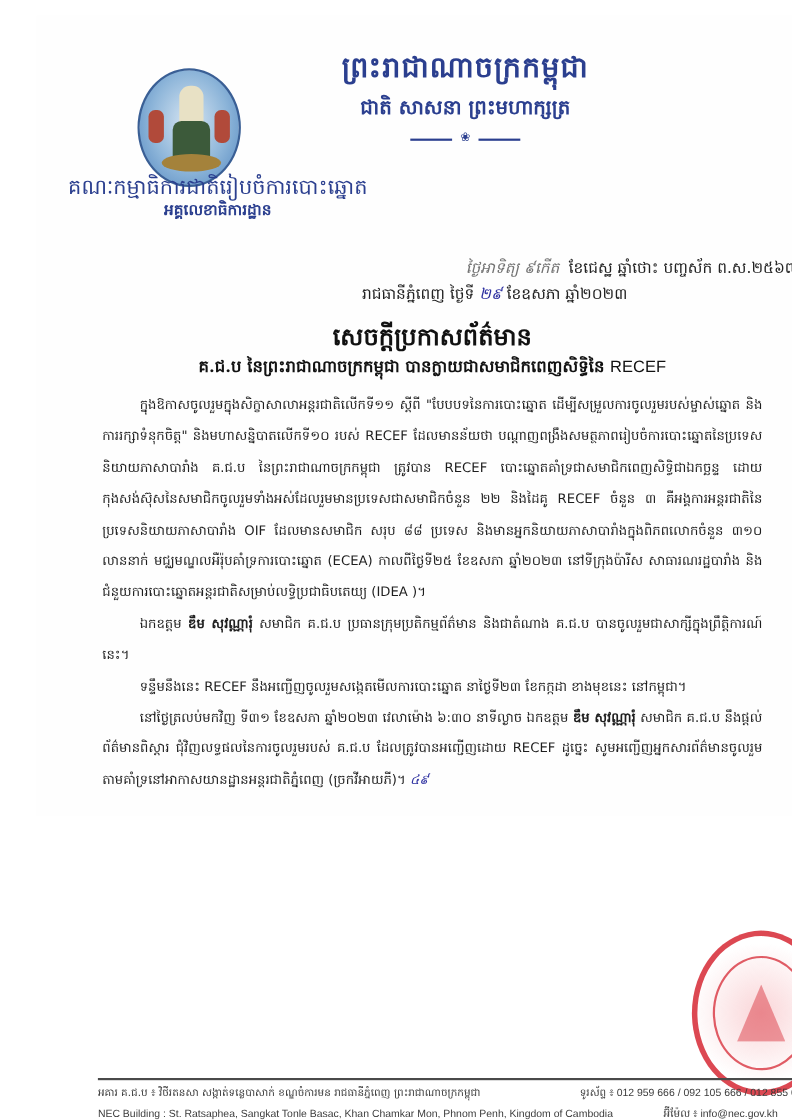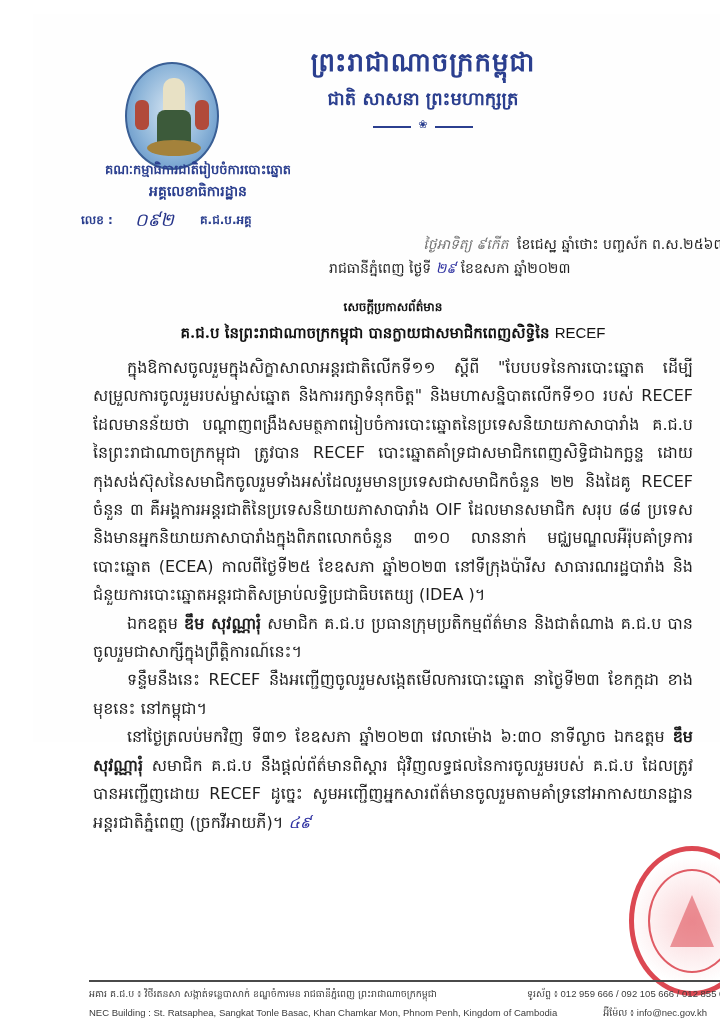--- a/index.html
+++ b/index.html
@@ -23,41 +23,41 @@
             background: radial-gradient(ellipse at 50% 45%, #d8e6f3 0%, #8db5d9 55%, #4f84be 100%);
             border: 2px solid #3a5f95; overflow: hidden; }
     .logo .fig { position: absolute; left: 36px; top: 14px; width: 22px; height: 46px; background: #e8e1c5; border-radius: 10px 10px 4px 4px; }
     .logo .robe { position: absolute; left: 30px; top: 46px; width: 34px; height: 36px; background: #3c5a3a; border-radius: 8px 8px 2px 2px; }
     .logo .turtle { position: absolute; left: 20px; top: 76px; width: 54px; height: 16px; background: #a4823b; border-radius: 50%; }
     .logo .left-fig { position: absolute; left: 8px; top: 36px; width: 14px; height: 30px; background: #b14a3a; border-radius: 6px; }
     .logo .right-fig { position: absolute; right: 8px; top: 36px; width: 14px; height: 30px; background: #b14a3a; border-radius: 6px; }
 
     
     .org { position: absolute; left: 20px; top: 146px; width: 290px; color: #2b3f8f; text-align: center; }
-    .org .o1 { font-family: "DejaVu Sans", sans-serif; font-weight: bold; font-size: 13px; line-height: 20px; }
+    .org .o1 { font-family: "DejaVu Sans", sans-serif; font-weight: normal; font-size: 19px; line-height: 20px; }
     .org .o2 { font-family: "DejaVu Sans", sans-serif; font-weight: bold; font-size: 14px; line-height: 22px; }
     .refno { position: absolute; left: 48px; top: 196px; height: 22px; display: flex; align-items: center; color: #2b3f8f; font-size: 12px; font-weight: bold; }
     .refno .lbl { margin-right: 22px; }
     .refno .num { font-family: "DejaVu Serif", serif; font-style: italic; font-size: 18px; color: #27358a; margin-right: 26px; font-weight: normal; }
 
     
     .dates { position: absolute; left: 296px; top: 218px; width: 396px; font-size: 14px; color: #222; }
     .dates .d1 { text-align: right; line-height: 24px; }
     .dates .d1 .hand { color: #737373; font-style: italic; font-family: "DejaVu Serif", serif; margin-right: 4px; }
     .dates .d2 { text-align: left; line-height: 24px; padding-right: 30px; }
     .dates .d2 .hand { color: #2c2fa0; font-style: italic; font-family: "DejaVu Serif", serif; }
 
     
     .title { position: absolute; left: 60px; top: 280px; width: 600px; text-align: center; color: #111; }
-    .title .t1 { font-family: Liberation Sans, sans-serif; font-size: 12px; font-weight: bold; line-height: 26px; }
+    .title .t1 { font-family: Liberation Sans, sans-serif; font-size: 22px; font-weight: bold; line-height: 26px; }
     .title .t2 { font-family: "DejaVu Serif", serif; font-size: 15px; font-weight: bold; line-height: 26px; }
     .title .t2 .latin { font-family: "Liberation Sans", sans-serif; font-weight: normal; }
 
     
-    .body { position: absolute; left: 60px; top: 340px; width: 600px; font-size: 16px; line-height: 28.4px; color: #1e1e1e; text-align: justify; }
+    .body { position: absolute; left: 60px; top: 340px; width: 600px; font-size: 12px; line-height: 28.4px; color: #1e1e1e; text-align: justify; }
     .body p { text-indent: 34px; }
     .body b { font-weight: bold; }
     .body .handmark { color: #2c2fa0; font-style: italic; }
 
     
     .stamp { position: absolute; left: 596px; top: 832px; width: 126px; height: 150px; border-radius: 50%;
              border: 5px solid rgba(214,40,52,0.85); background: radial-gradient(circle, rgba(235,90,100,0.25) 0%, rgba(255,255,255,0) 70%); }
     .stamp .inner { position: absolute; left: 14px; top: 18px; width: 88px; height: 104px; border-radius: 50%; border: 2px solid rgba(214,40,52,0.75); }
     .stamp .core { position: absolute; left: 36px; top: 44px; width: 44px; height: 52px; background: rgba(214,40,52,0.45); clip-path: polygon(50% 0, 100% 100%, 0 100%); }
 
@@ -88,25 +88,20 @@
     <div class="ornament">
       <span class="line l"></span>
       <span class="c">❀</span>
       <span class="line r"></span>
     </div>
   </div>
 
   <div class="org">
     <div class="o1">គណៈកម្មាធិការជាតិរៀបចំការបោះឆ្នោត</div>
     <div class="o2">អគ្គលេខាធិការដ្ឋាន</div>
-  </div>
-  <div class="refno">
-    <span class="lbl">លេខ :</span>
-    <span class="num">០៩២</span>
-    <span>គ.ជ.ប.អគ្គ</span>
   </div>
 
   <div class="dates">
     <div class="d1">
       <span class="hand">ថ្ងៃអាទិត្យ ៩កើត</span>
       <span>ខែជេស្ឋ ឆ្នាំថោះ បញ្ចស័ក ព.ស.២៥៦៧</span>
     </div>
     <div class="d2">
       <span>រាជធានីភ្នំពេញ ថ្ងៃទី</span>
       <span class="hand">២៩</span>

